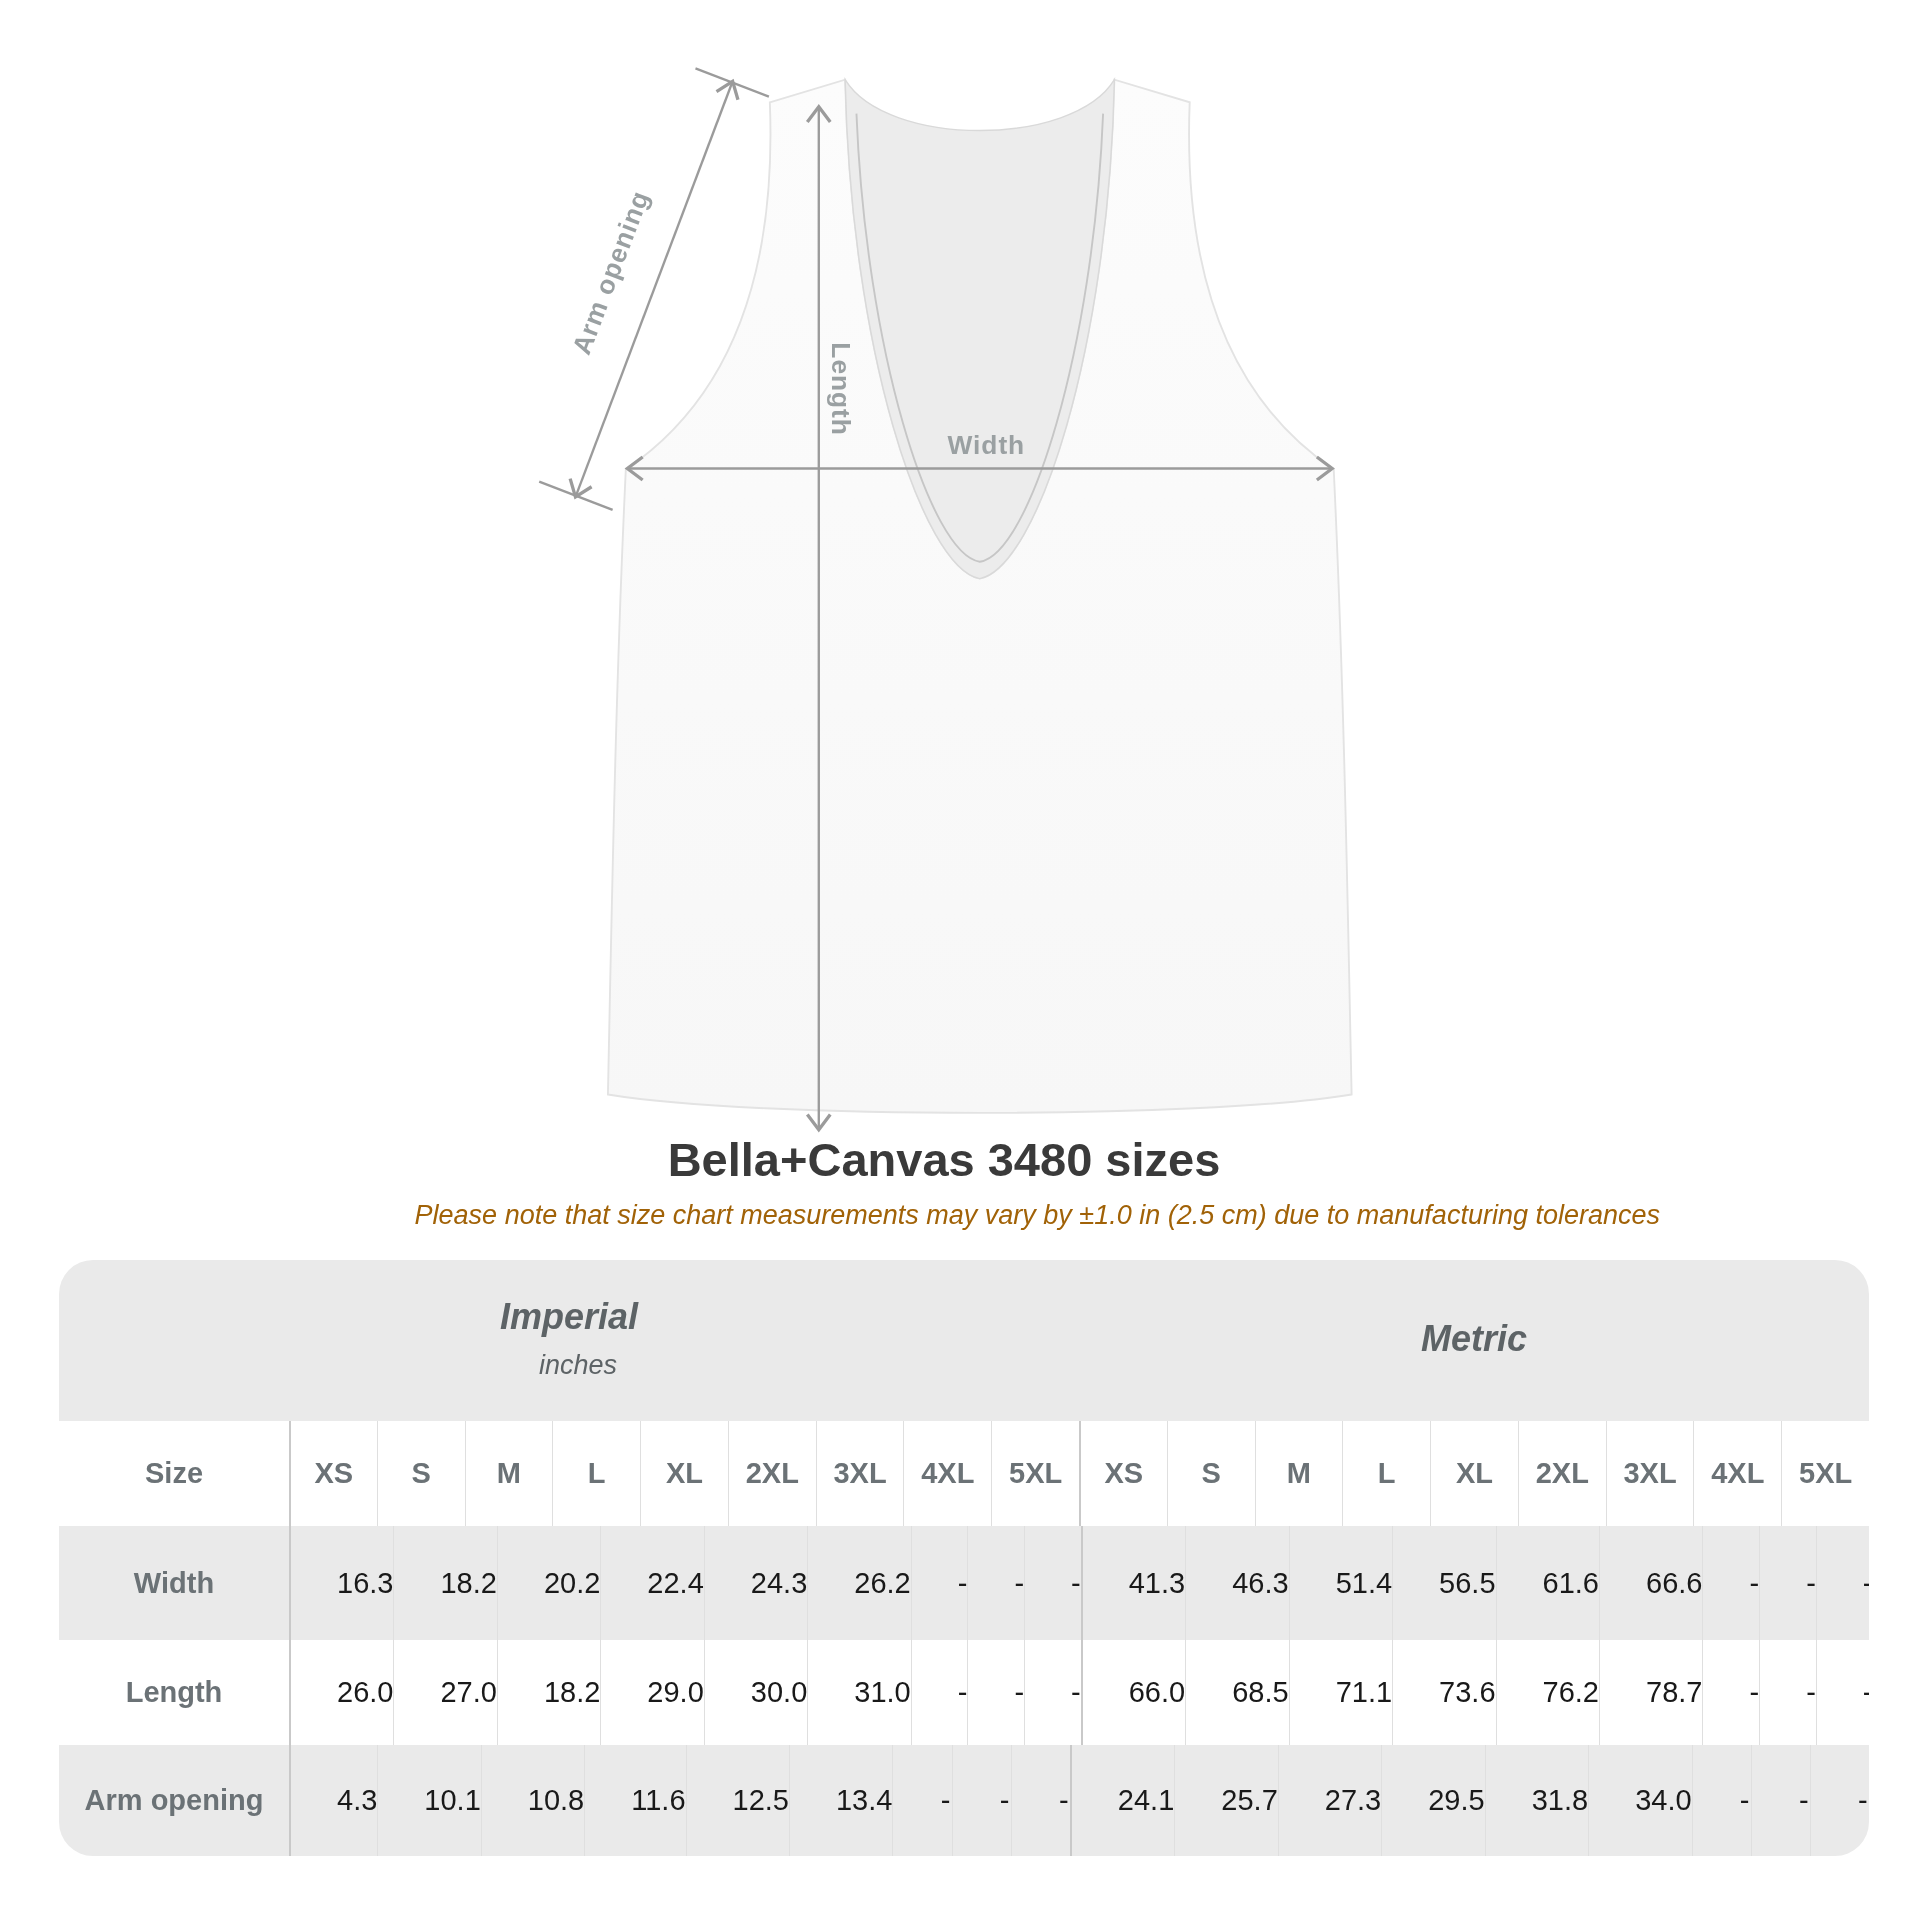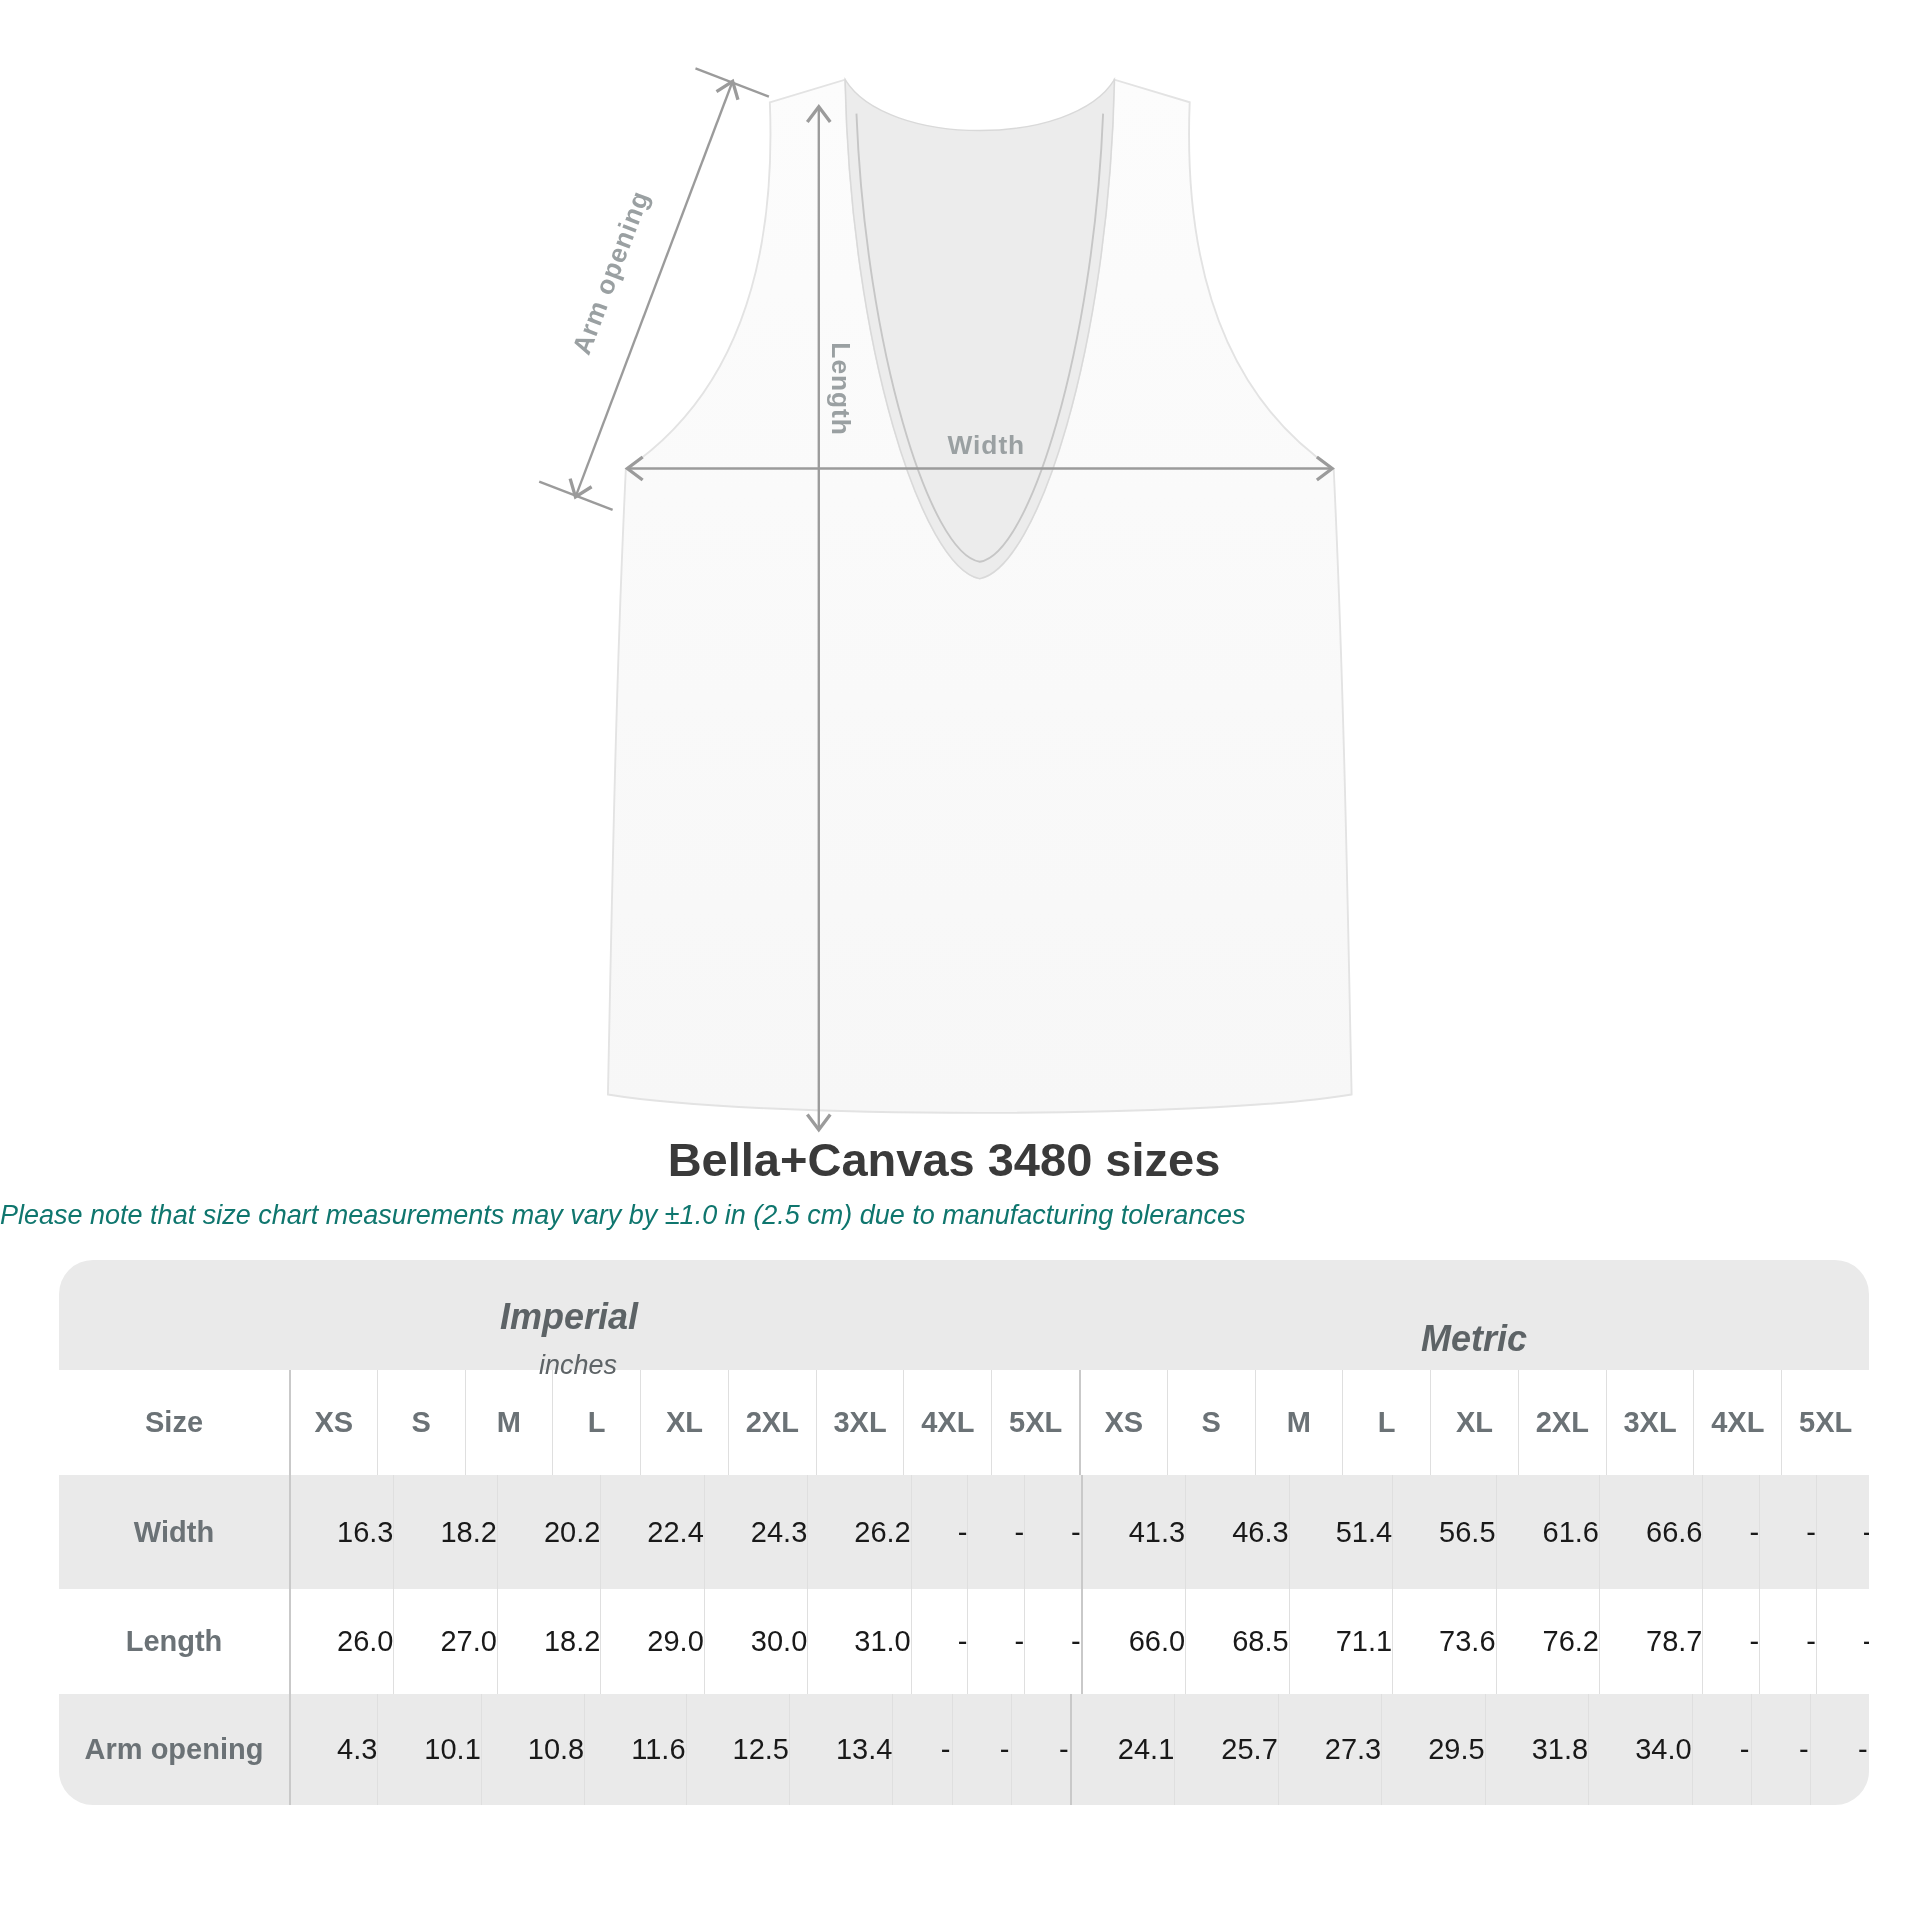--- a/index.html
+++ b/index.html
@@ -5,26 +5,26 @@
   html,body{margin:0;padding:0;background:#ffffff;}
   .page{position:relative;width:1928px;height:1928px;background:#ffffff;overflow:hidden;
         font-family:"Liberation Sans", sans-serif;}
 
   
   .fig{position:absolute;left:414px;top:38px;width:1092px;height:1102px;}
 
   
   .title{position:absolute;left:0;top:1132px;width:1888px;text-align:center;
          font-size:47px;font-weight:700;color:#3a3a3a;margin:0;}
-  .subtitle{position:absolute;left:0;top:1200px;width:1660px;text-align:left;
-            font-size:27px;font-style:italic;color:#0f766e;}
+  .subtitle{position:absolute;left:0;top:1200px;width:1660px;text-align:right;
+            font-size:27px;font-style:italic;color:#a16207;}
 
   
   .sizetable{position:absolute;left:59px;top:1260px;width:1810px;}
-  .band{position:relative;height:110px;background:#eaeaea;border-radius:34px 34px 0 0;}
+  .band{position:relative;height:161px;background:#eaeaea;border-radius:34px 34px 0 0;}
   .sec{position:absolute;top:0;height:157px;text-align:center;
        display:flex;flex-direction:column;justify-content:center;gap:11.3px;}
   .sec-imperial{left:0;width:1020px;}
   .sec-metric{left:1020px;width:790px;}
   .sec-name{font-size:36px;font-weight:700;font-style:italic;color:#5d6366;}
   .sec-unit{font-size:27px;font-style:italic;color:#5d6366;padding-left:18px;}
 
   .rows{border-radius:0 0 34px 34px;overflow:hidden;}
   .trow{display:grid;grid-template-columns:230px repeat(18,1fr);}
   .trow.gray{background:#eaeaea;}

